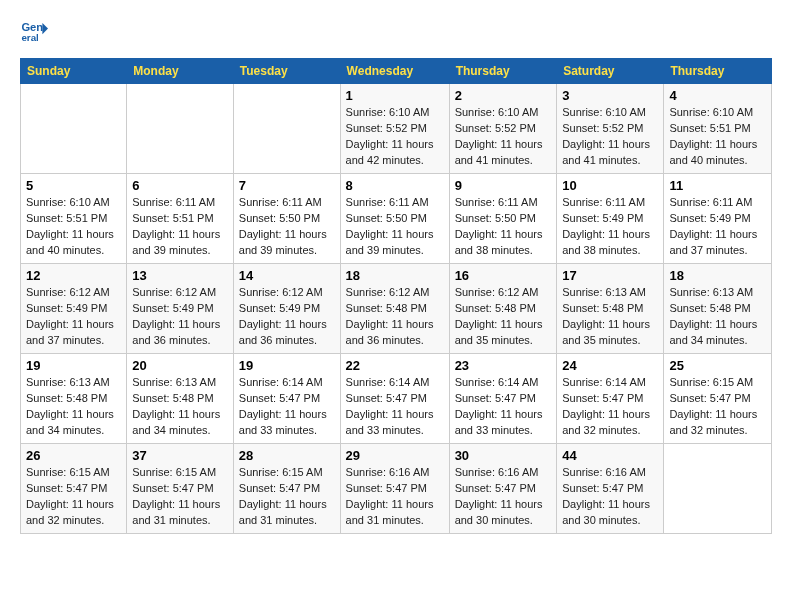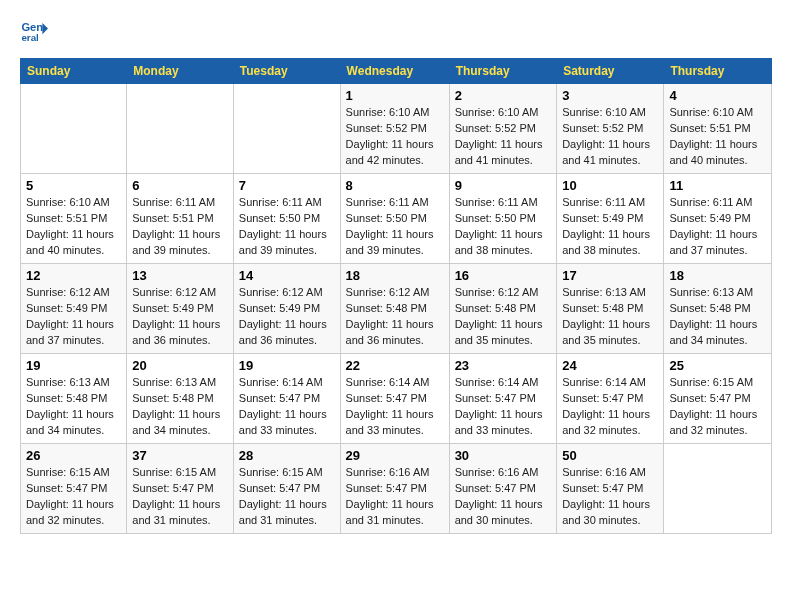--- a/index.html
+++ b/index.html
@@ -252,20 +252,20 @@
           </td>
           <td>
             <span class="day-num">29</span>
             <div class="day-info">Sunrise: 6:16 AM<br>Sunset: 5:47 PM<br>Daylight: 11 hours<br>and 31 minutes.</div>
           </td>
           <td>
             <span class="day-num">30</span>
             <div class="day-info">Sunrise: 6:16 AM<br>Sunset: 5:47 PM<br>Daylight: 11 hours<br>and 30 minutes.</div>
           </td>
           <td>
-            <span class="day-num">50</span>
+            <span class="day-num">44</span>
             <div class="day-info">Sunrise: 6:16 AM<br>Sunset: 5:47 PM<br>Daylight: 11 hours<br>and 30 minutes.</div>
           </td>
           <td class="empty-cell"></td>
         </tr>
       </tbody>
   </table>
 </div>
 
 </body></html>

